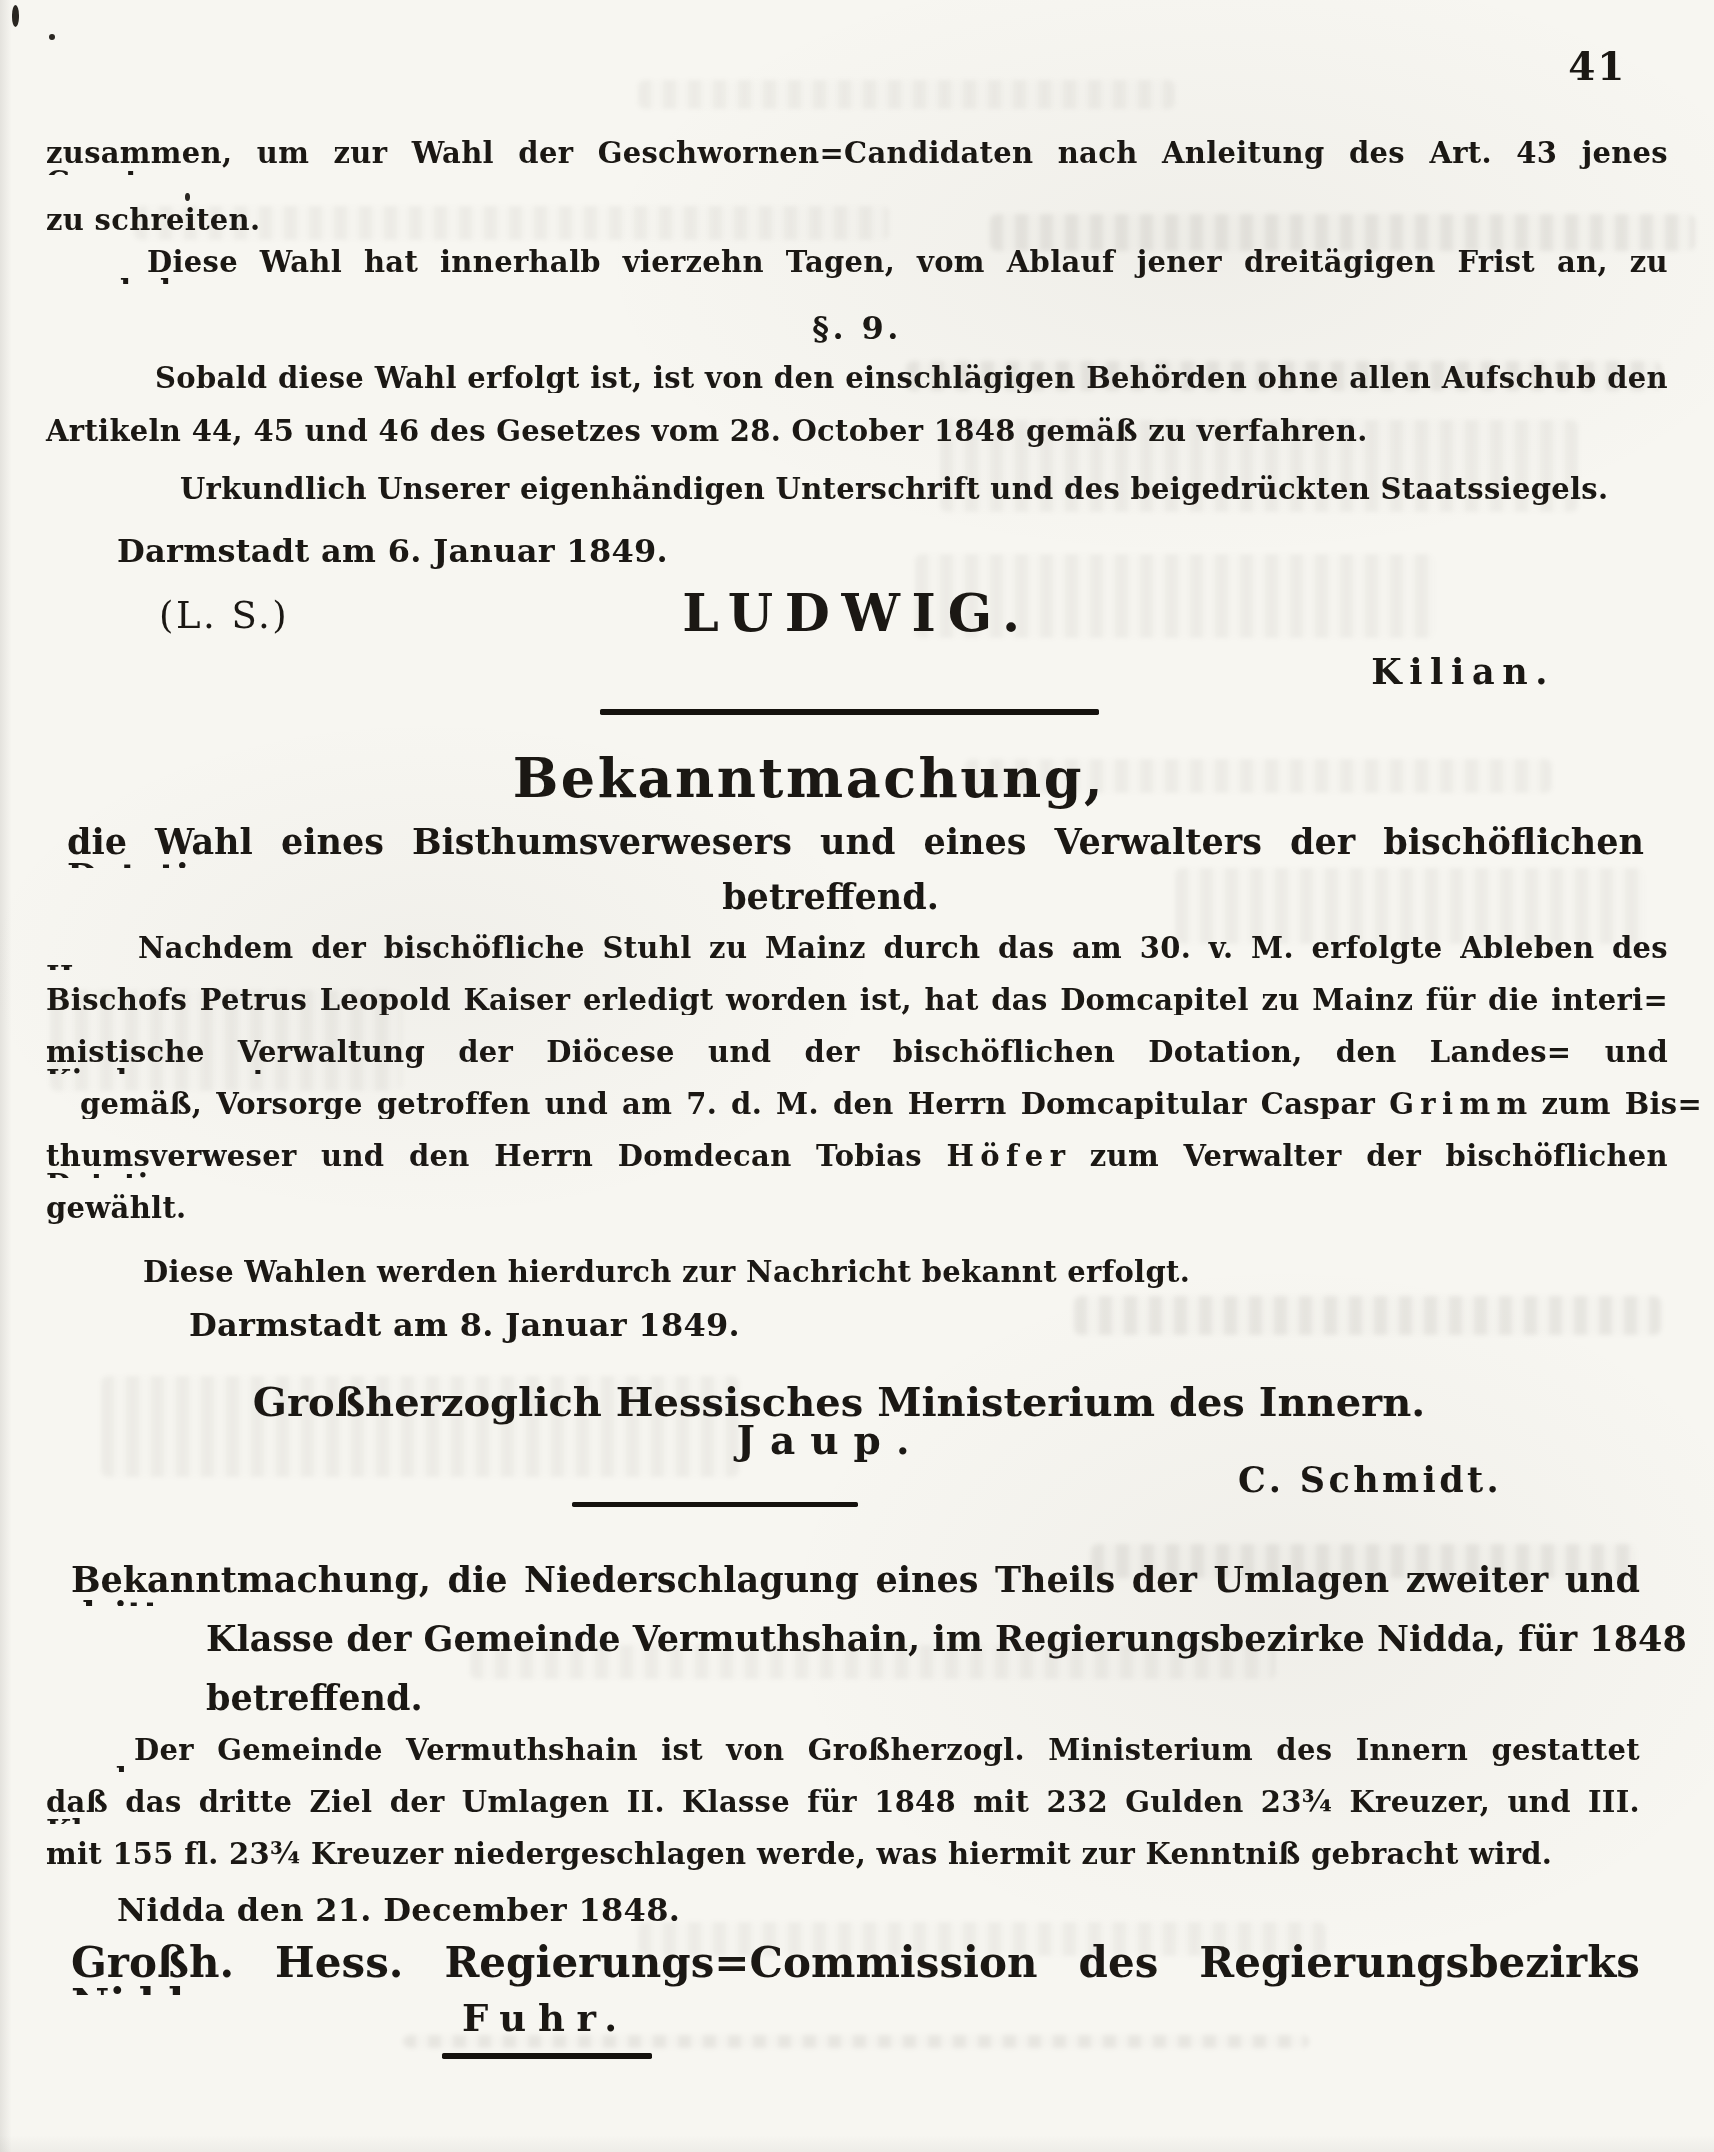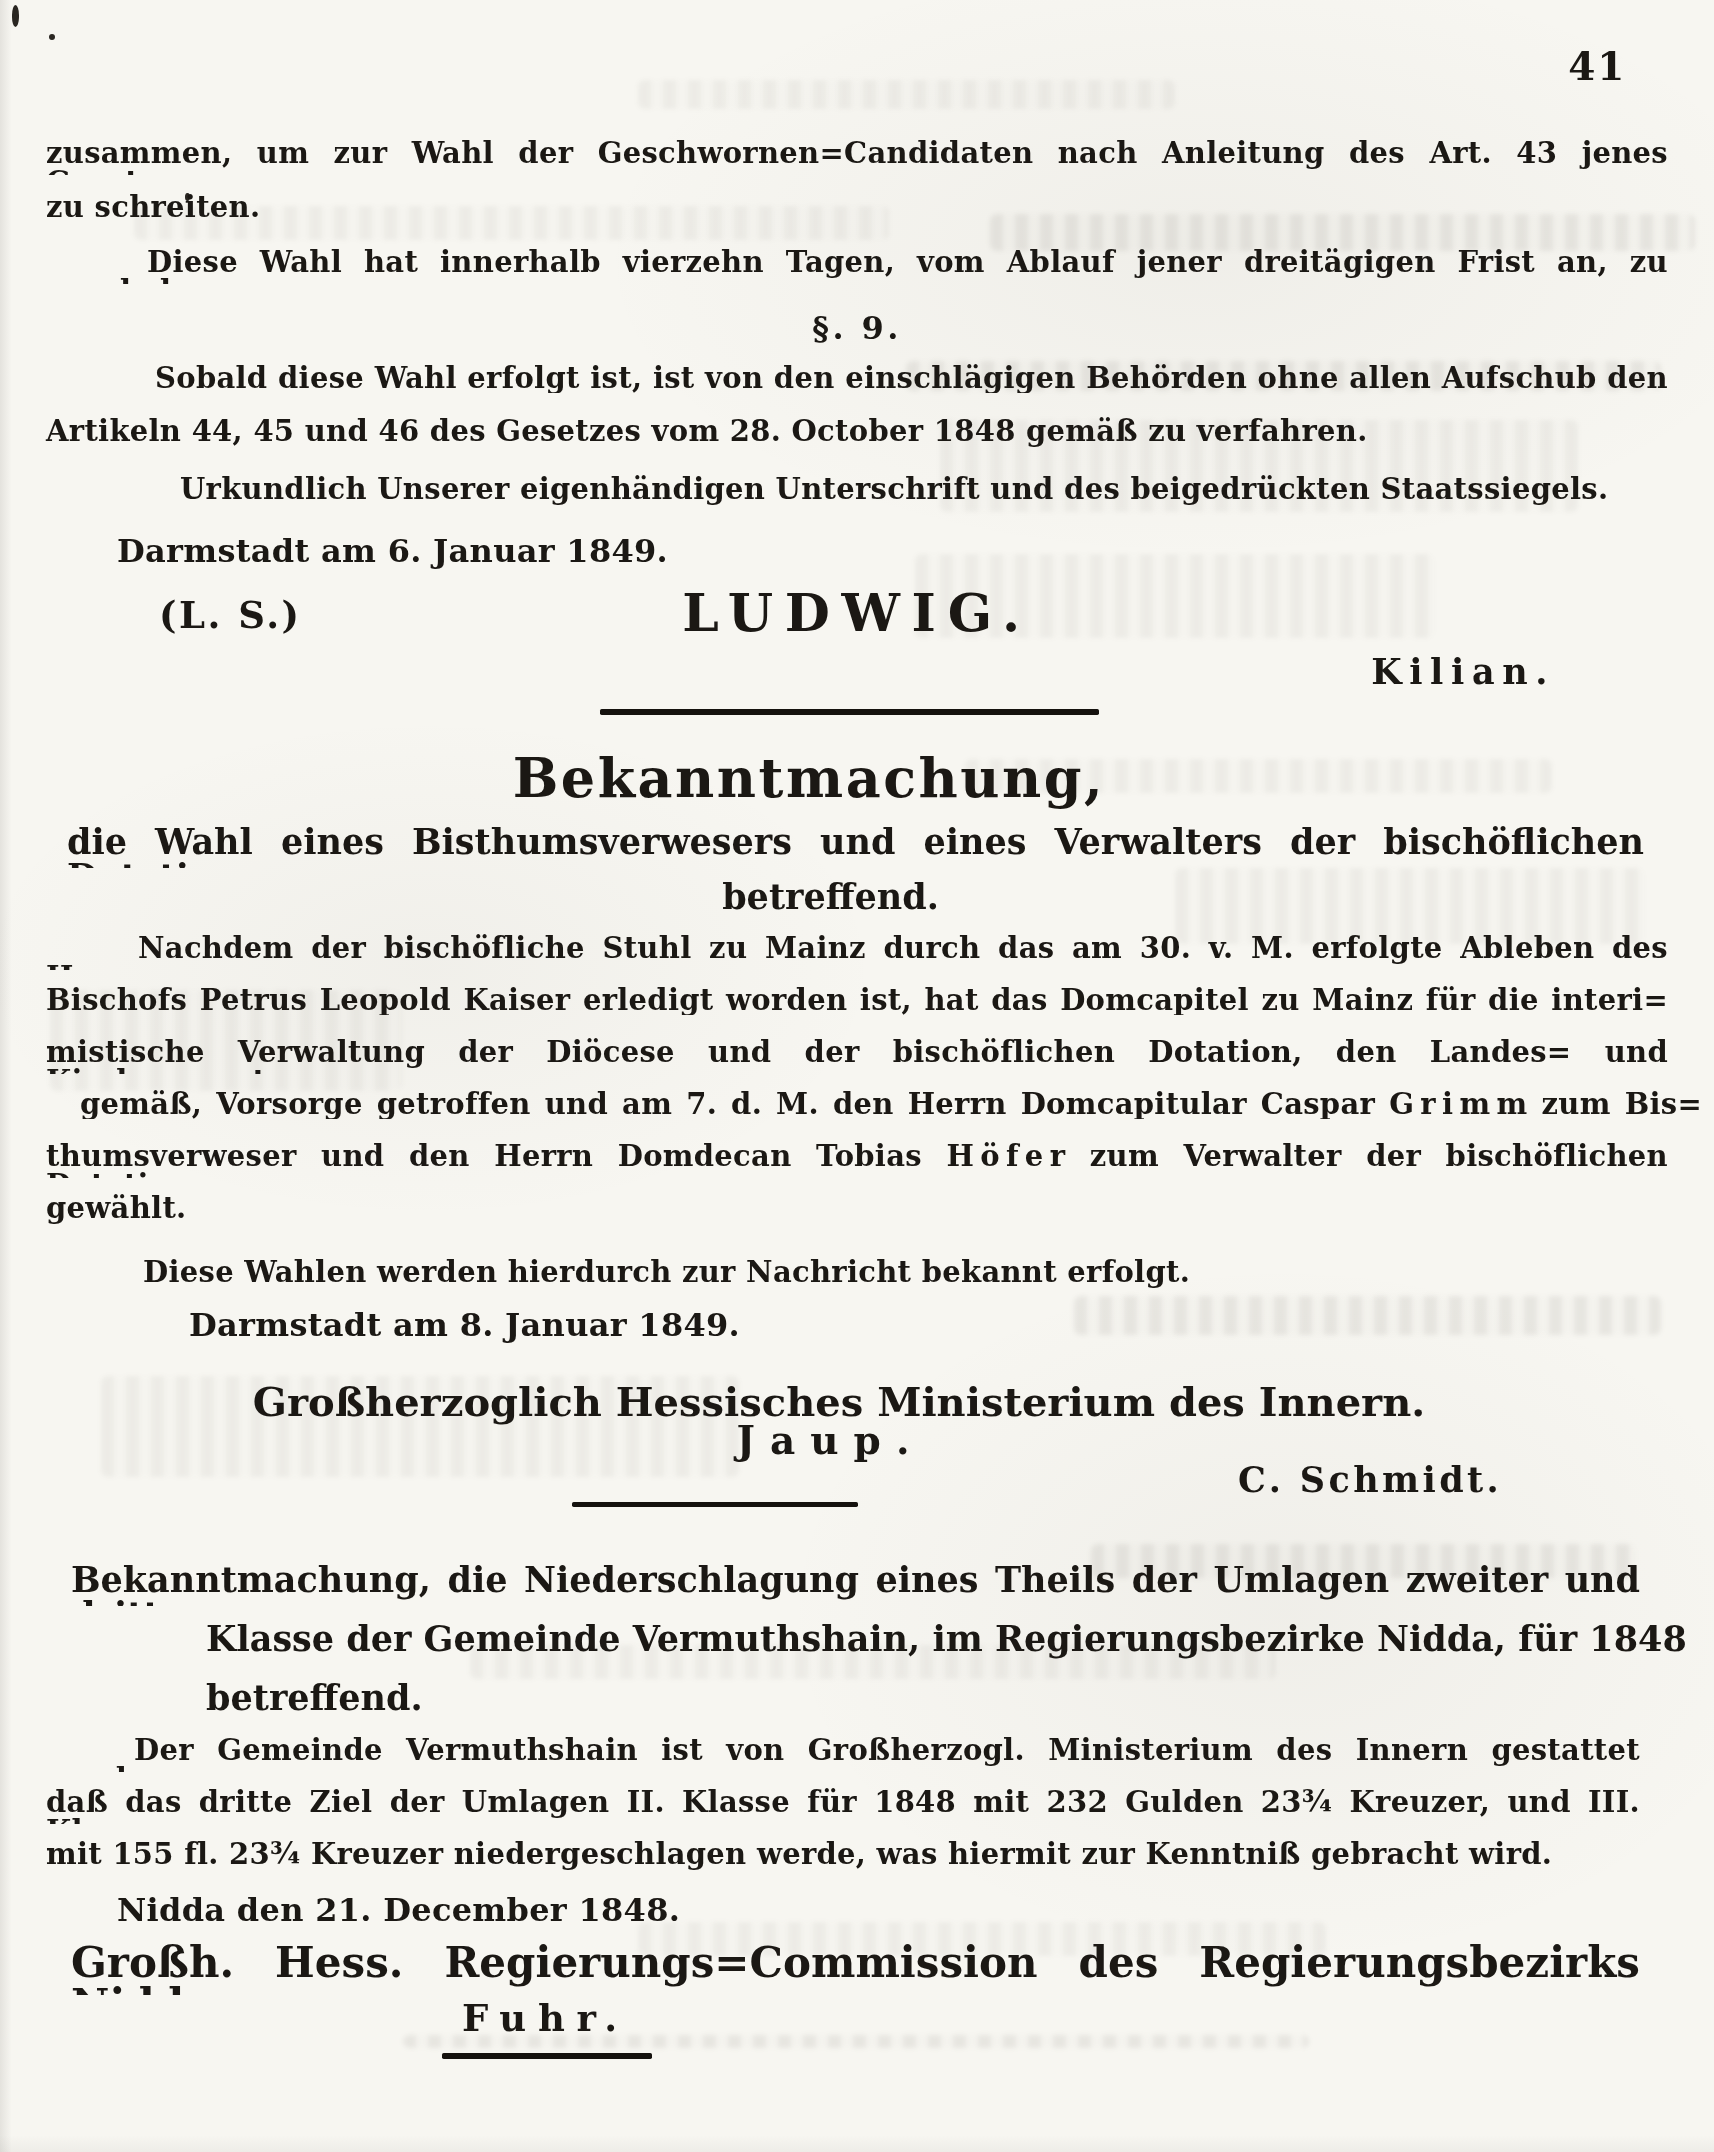--- a/index.html
+++ b/index.html
@@ -12,21 +12,21 @@
   
   body::before{
     content:"";position:absolute;inset:0;pointer-events:none;z-index:0;
     background:
       radial-gradient(1007px 503px at 70% 12%, rgba(120,115,105,0.06), transparent 60%),
       radial-gradient(755px 420px at 25% 45%, rgba(120,115,105,0.05), transparent 60%),
       radial-gradient(839px 587px at 75% 75%, rgba(120,115,105,0.06), transparent 60%),
       linear-gradient(90deg, rgba(60,55,50,0.10), transparent 11.7px),
       linear-gradient(0deg, rgba(60,55,50,0.05), transparent 17px);
   }
-  .ln{position:absolute;white-space:nowrap;line-height:1;z-index:3;font-weight:bold;}
+  .ln{position:absolute;white-space:nowrap;line-height:1;z-index:3;}
   .jl{position:absolute;line-height:1;text-align:justify;text-align-last:justify;overflow:hidden;max-height:1.25em;z-index:3;}
   .ctr{position:absolute;line-height:1;text-align:center;z-index:3;}
   .body-t{font-size:29px;font-weight:bold;letter-spacing:0.3px;}
   .small-head{font-size:32px;font-weight:bold;}
   .rule{position:absolute;background:#15120e;z-index:3;border-radius:1.7px;}
   .bleed{position:absolute;z-index:1;filter:blur(2.5px);border-radius:6.7px;
     background:repeating-linear-gradient(90deg, rgba(105,100,92,0.20) 0 13.4px, rgba(105,100,92,0.04) 13.4px 25px);}
   .bleed.light{opacity:.55}
   .bleed.vlight{opacity:.35}
   .speck{position:absolute;background:#2a2username;background:#2a2722;border-radius:50%;z-index:2;}
@@ -49,21 +49,21 @@
 <div class="bleed vlight" style="top:1645px;left:470px;width:806px;height:34px;"></div>
 <div class="bleed vlight" style="top:1922px;left:638px;width:688px;height:34px;"></div>
 <div class="bleed light" style="top:2035px;left:403px;width:906px;height:13.4px;"></div>
 <div class="speck" style="top:5px;left:11.7px;width:7.6px;height:22px;"></div>
 <div class="speck" style="top:34px;left:49px;width:5.9px;height:5.9px;"></div>
 <div class="speck" style="top:193px;left:185px;width:5px;height:8.4px;"></div>
 
 <div class="ln" style="top:47px;right:88px;font-size:39px;font-weight:bold;letter-spacing:1.7px;">41</div>
 
 <div class="jl body-t" style="top:139px;left:46px;width:1622px;">zusammen, um zur Wahl der Geschwornen=Candidaten nach Anleitung des Art. 43 jenes Gesetzes</div>
-<div class="ln body-t" style="top:193px;left:46px;">zu schreiten.</div>
+<div class="ln body-t" style="top:206px;left:46px;">zu schreiten.</div>
 
 <div class="jl body-t" style="top:248px;left:46px;width:1622px;text-indent:101px;">Diese Wahl hat innerhalb vierzehn Tagen, vom Ablauf jener dreitägigen Frist an, zu geschehen.</div>
 
 <div class="ctr small-head" style="top:312px;left:0;width:1714px;letter-spacing:3.4px;">§. 9.</div>
 
 <div class="jl body-t" style="top:364px;left:46px;width:1622px;text-indent:109px;">Sobald diese Wahl erfolgt ist, ist von den einschlägigen Behörden ohne allen Aufschub den</div>
 <div class="ln body-t" style="top:417px;left:46px;">Artikeln 44, 45 und 46 des Gesetzes vom 28. October 1848 gemäß zu verfahren.</div>
 
 <div class="ln body-t" style="top:475px;left:180px;">Urkundlich Unserer eigenhändigen Unterschrift und des beigedrückten Staatssiegels.</div>
 

